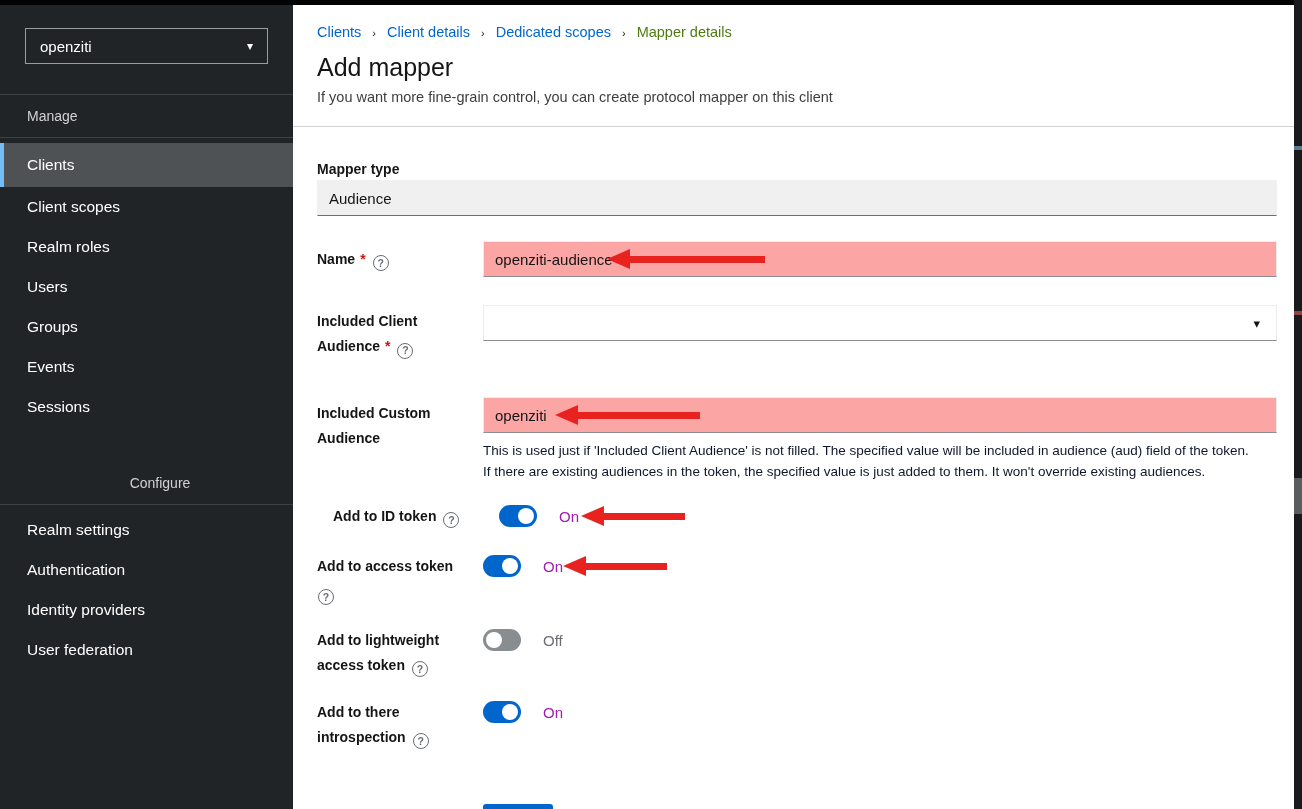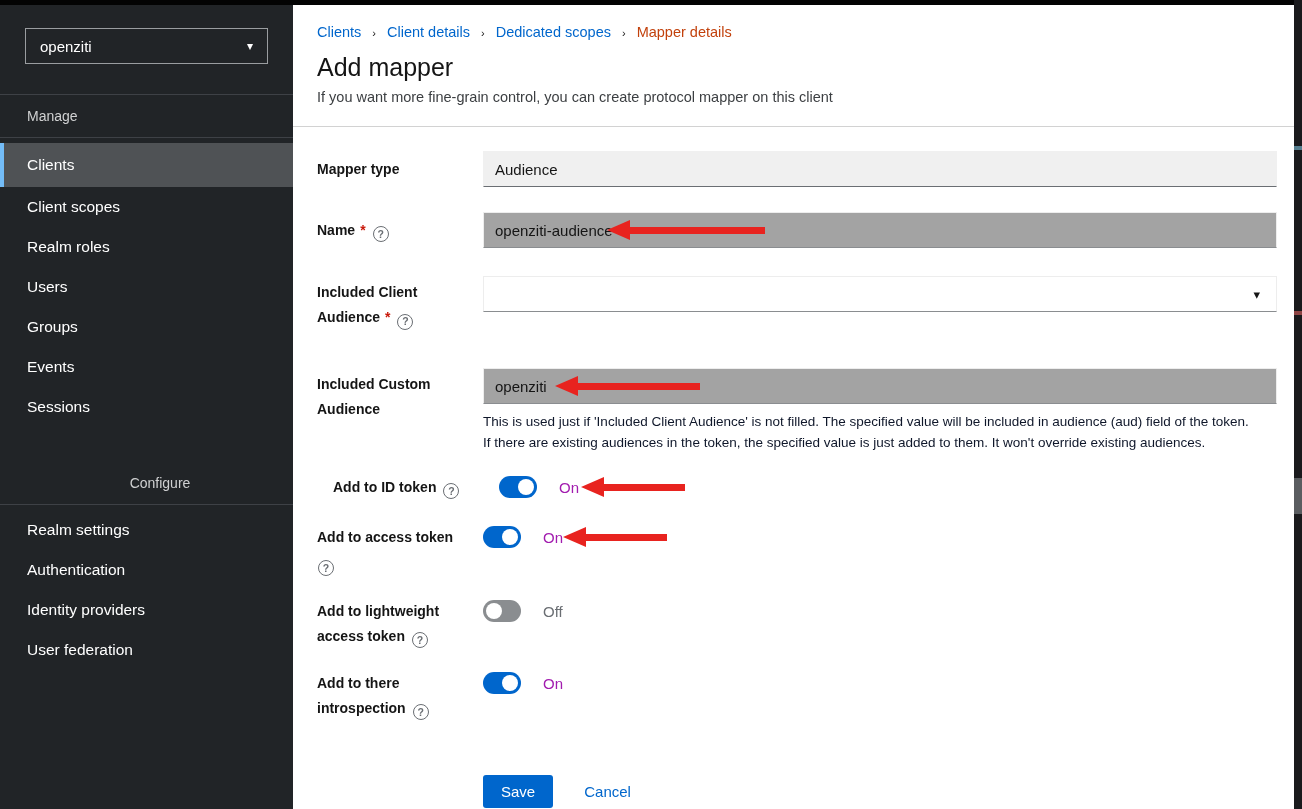--- a/index.html
+++ b/index.html
@@ -28,21 +28,21 @@
     font-size:15.5px; color:#ffffff; cursor:pointer;
   }
   .nav-item.selected { background:#4f5255; border-left:4px solid #73bcf7; padding-left:23px; height:44px; }
   .group-configure { margin-top:35px;justify-content:center; }
 
   
   .content { position:absolute; left:293px; top:0; right:0; bottom:0; background:#ffffff; }
   .content-header { padding:24px 25px 21px 24px; border-bottom:1px solid #d2d2d2; }
   .breadcrumb { display:flex; align-items:center; gap:11px; font-size:14.5px; }
   .crumb-link { color:#0066cc; cursor:pointer; }
-  .crumb-current { color:#c2410c; }
+  .crumb-current { color:#4d7c0f; }
   .crumb-sep { color:#151515; font-size:11px; padding-top:1px; }
   .page-title { margin-top:13px; font-size:25px; font-weight:400; color:#151515; }
   .page-subtitle { margin-top:7px; font-size:14.5px; color:#3c3f42; }
 
   
   .form { padding:24px 25px 0 24px; }
   .form-row { display:flex; }
   .form-label {
     width:166px; flex-shrink:0; font-size:14px; font-weight:700; color:#151515; line-height:25px;
   }
@@ -51,32 +51,32 @@
   .form-field { flex:1; position:relative; }
   .required { color:#c9190b; margin-left:5px; font-size:14px; }
   .help-icon {
     display:inline-flex; width:16px; height:16px; border-radius:50%;
     border:1.5px solid #6a6e73; color:#6a6e73; font-size:10.5px; font-weight:700;
     align-items:center; justify-content:center; margin-left:7px; vertical-align:-3px; cursor:pointer;
   }
   .text-input {
     width:100%; height:36px; font-size:15px; color:#151515; padding:0 11px;
     font-family:"Liberation Sans","DejaVu Sans",sans-serif;
-    border:1px solid; border-color:#ededed #ededed #8a8d90 #ededed; background:#a3a3a3; outline:none;
+    border:1px solid; border-color:#ededed #ededed #8a8d90 #ededed; background:#fca5a5; outline:none;
   }
   .readonly-input { background:#f0f0f0; border-color:#f0f0f0 #f0f0f0 #6a6e73 #f0f0f0; }
   .select-box {
     width:100%; height:36px; border:1px solid; border-color:#ededed #ededed #8a8d90 #ededed;
     background:#ffffff; display:flex; align-items:center; justify-content:flex-end;
     padding:0 16px; cursor:pointer;
   }
   .select-caret { font-size:13px; color:#151515; }
   .helper-text { margin-top:7px; font-size:13.5px; line-height:21px; color:#0f172a; }
 
-  .row-gap-25 { margin-bottom:25px; }
+  .row-gap-25 { margin-bottom:25px;flex-direction:column; }
   .row-gap-28 { margin-bottom:28px; }
   .row-gap-38 { margin-bottom:38px; }
   .row-gap-37 { margin-bottom:23px; }
   .row-gap-27 { margin-bottom:27px;margin-left:16px; }
   .row-gap-24 { margin-bottom:24px; }
 
   
   .toggle-row .form-label { padding-top:0; line-height:22px; }
   .toggle-line { display:flex; align-items:center; }
   .switch { width:38px; height:22px; border-radius:11px; position:relative; cursor:pointer; flex-shrink:0; }

